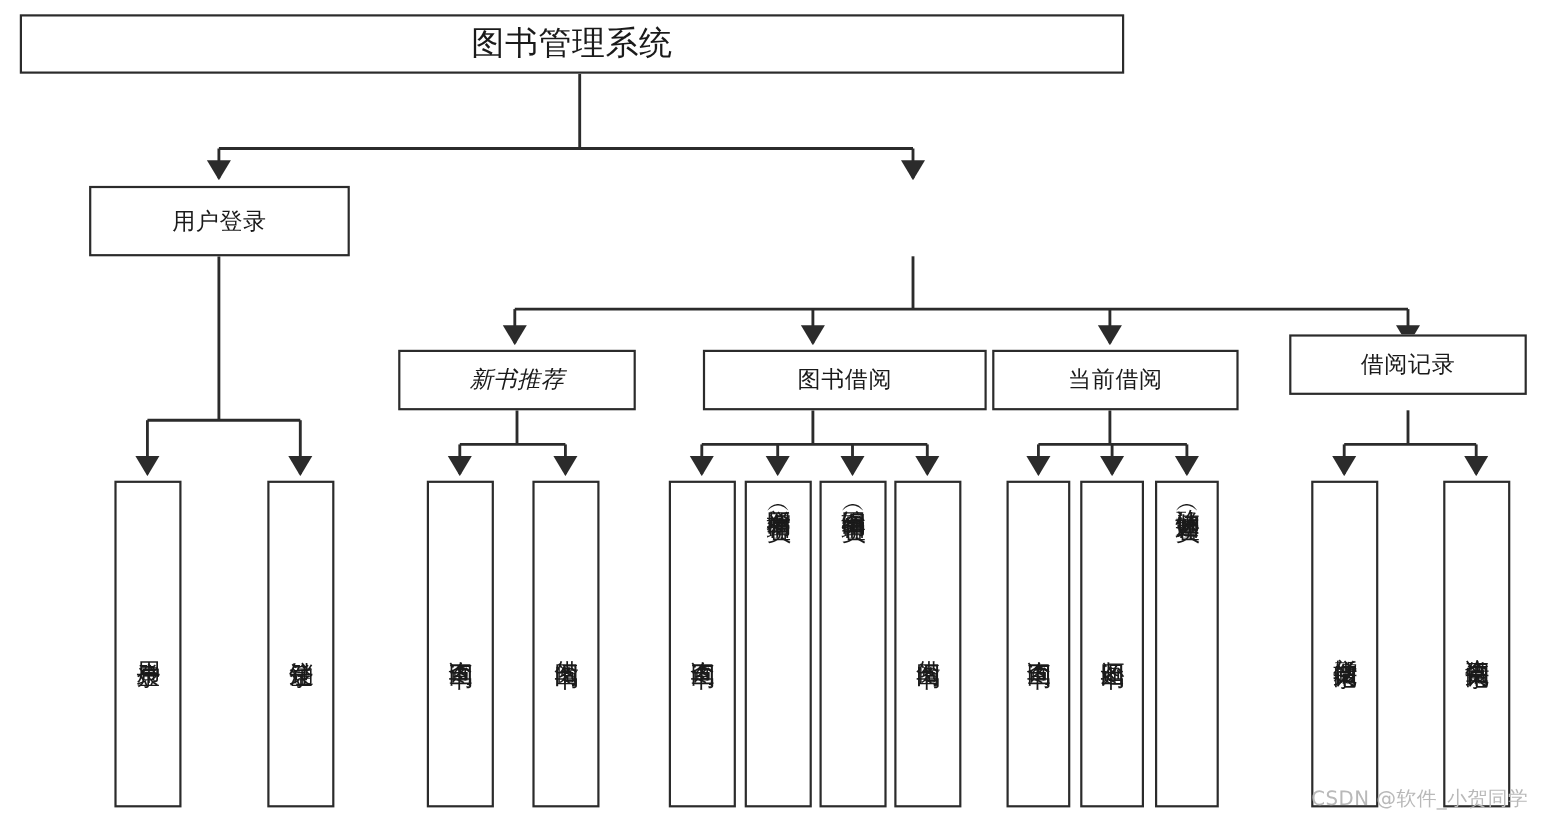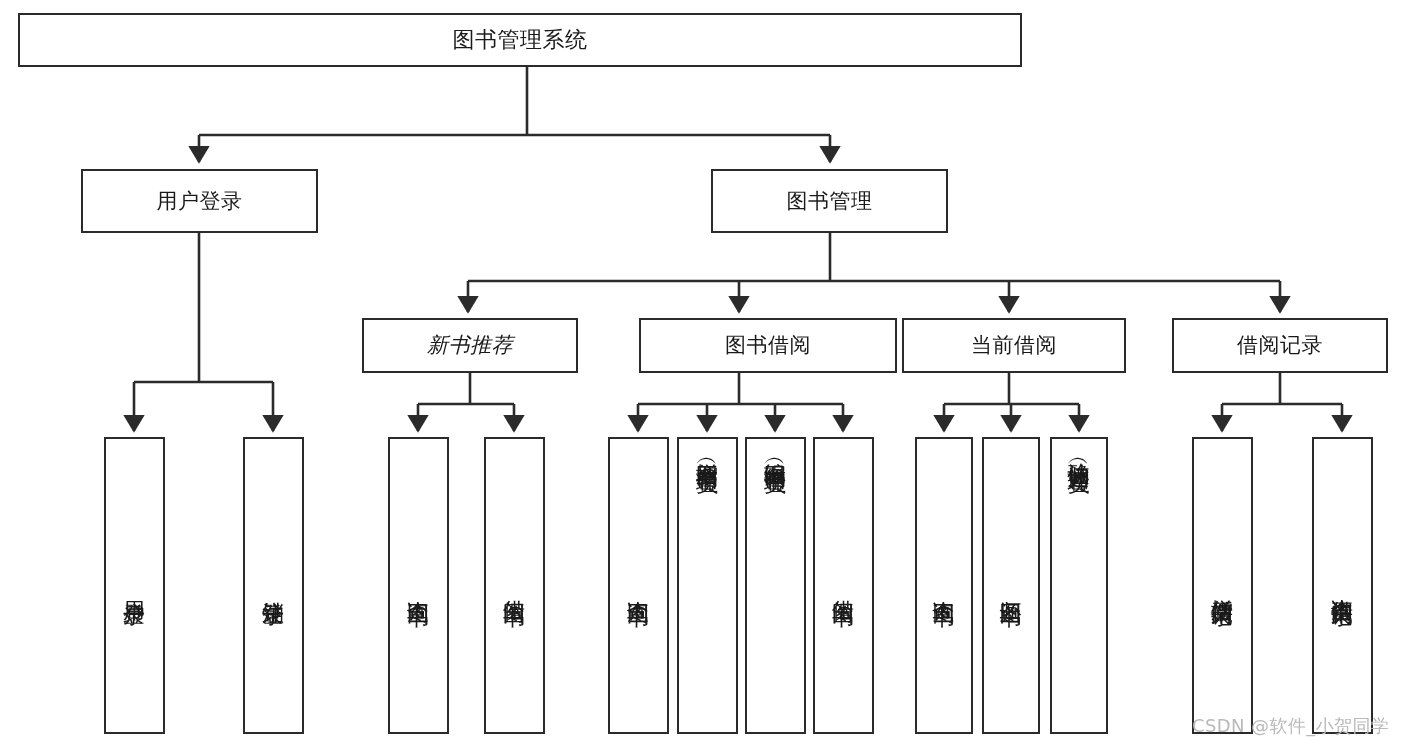--- a/index.html
+++ b/index.html
@@ -37,21 +37,21 @@
   }
   .node .label {
     text-align: center;
     line-height: 1.18;
     letter-spacing: 0.5px;
   }
   .node.horizontal .label {
     font-size: 21px;
   }
   .node.root .label {
-    font-size: 22px;
+    font-size: 30px;
   }
   .node.vertical {
     align-items: flex-start;
     justify-content: center;
     padding-top: 6px;
   }
   .node.vertical .label {
     writing-mode: vertical-rl;
     text-orientation: upright;
     font-size: 22px;
@@ -128,34 +128,31 @@
     </g>
   </svg>
 
   <div class="node root horizontal" style="left:18px; top:13px; width:1004px; height:54px;">
     <span class="label">图书管理系统</span>
   </div>
 
   <div class="node horizontal" style="left:81px; top:169px; width:237px; height:64px;">
     <span class="label">用户登录</span>
   </div>
-  <div class="node horizontal" style="left:711px; top:169px; width:237px; height:64px;">
-    <span class="label">图书管理</span>
-  </div>
 
   <div class="node horizontal" style="left:362px; top:318px; width:216px; height:55px;font-style:italic;">
     <span class="label">新书推荐</span>
   </div>
   <div class="node horizontal" style="left:639px; top:318px; width:258px; height:55px;">
     <span class="label">图书借阅</span>
   </div>
   <div class="node horizontal" style="left:902px; top:318px; width:224px; height:55px;">
     <span class="label">当前借阅</span>
   </div>
-  <div class="node horizontal" style="left:1172px; top:318px; width:216px; height:55px;">
+  <div class="node horizontal" style="left:1172px; top:304px; width:216px; height:55px;">
     <span class="label">借阅记录</span>
   </div>
 
   <div class="node vertical tall-center" style="left:104px; top:437px; width:61px; height:297px;">
     <span class="label">用户登录</span>
   </div>
   <div class="node vertical tall-center" style="left:243px; top:437px; width:61px; height:297px;">
     <span class="label">注销登录</span>
   </div>
 

